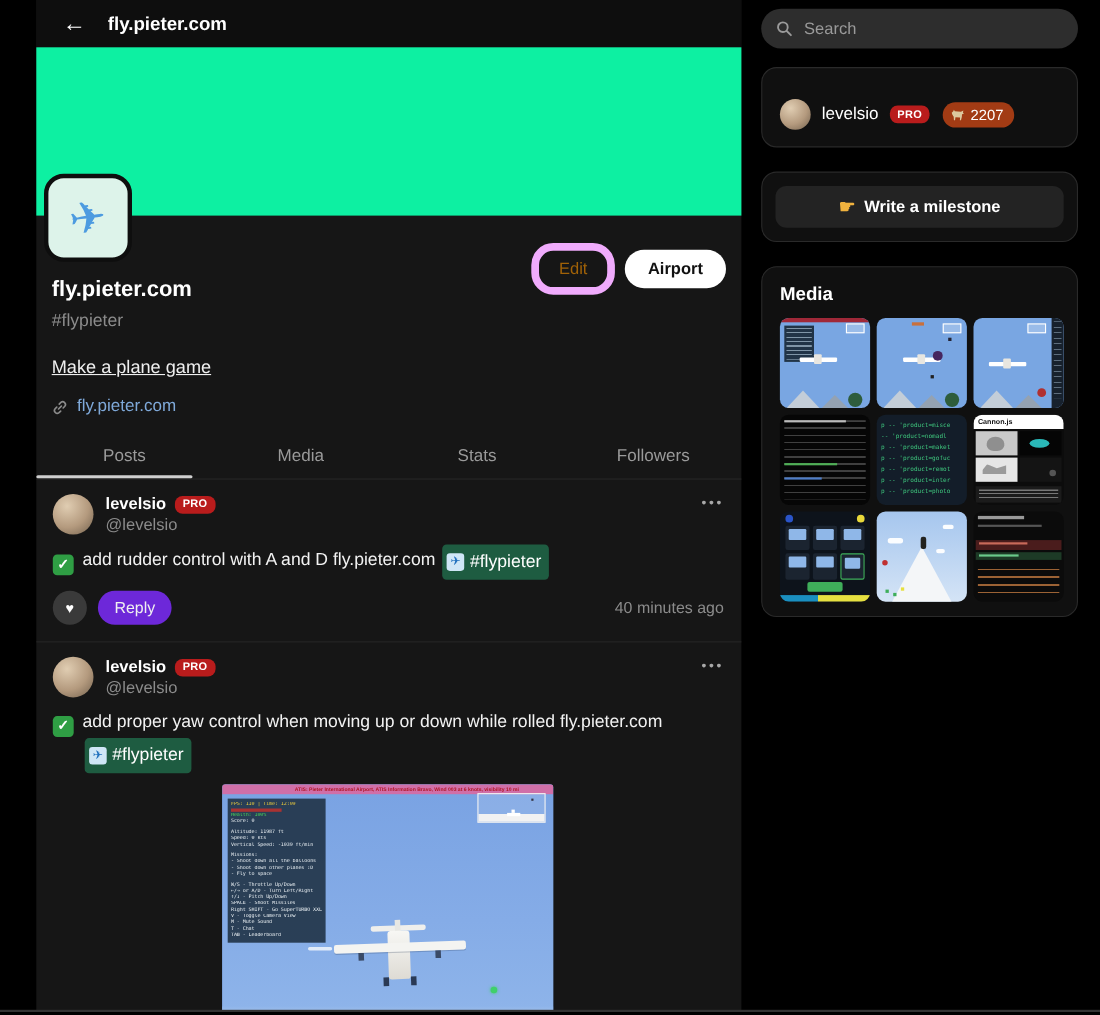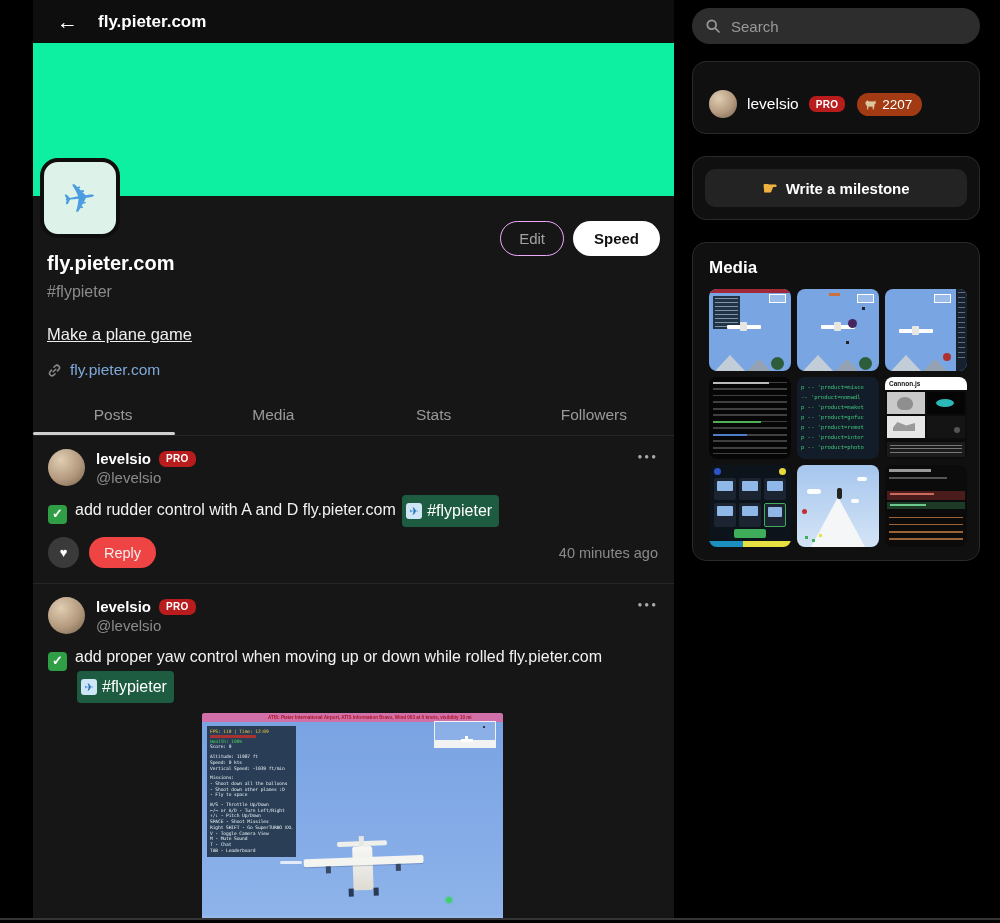--- a/index.html
+++ b/index.html
@@ -16,21 +16,21 @@
   .top-title { color:#fff; font-size:17px; font-weight:bold; }
 
   .cover { position:absolute; left:0; top:43px; right:0; height:153px; background:#0df0a2; }
 
   .avatar-tile { position:absolute; left:7px; top:158px; width:80px; height:80px;
                  background:#ddf3ea; border:4px solid #0e0e0e; border-radius:18px;
                  display:flex; align-items:center; justify-content:center; }
   .avatar-tile .plane-glyph { font-size:40px; color:#4d9be0; transform:rotate(-8deg); }
 
   .head-buttons { position:absolute; top:221px; right:14px; display:flex; gap:9px; align-items:center; }
-  .btn-edit { padding:8px 18px; border:1px solid #f0abfc; border-radius:20px; color:#a3a3a3;
+  .btn-edit { padding:8px 18px; border:7px solid #f0abfc; border-radius:20px; color:#a16207;
               font-size:15px; background:transparent; cursor:pointer; }
   .btn-follow { padding:9px 21px; border-radius:20px; background:#fff; color:#111;
                 font-size:15px; font-weight:bold; border:none; cursor:pointer; }
 
   .p-title { position:absolute; left:14px; top:252px; color:#fff; font-size:20px; font-weight:bold; }
   .p-hashtag { position:absolute; left:14px; top:283px; color:#8b8b8b; font-size:16px; }
   .p-desc { position:absolute; left:14px; top:325px; color:#efefef; font-size:16.5px;text-decoration:underline; }
   .p-link { position:absolute; left:14px; top:361px; display:flex; align-items:center; gap:8px;
             color:#7fa9d9; font-size:15.5px; cursor:pointer; }
 
@@ -62,21 +62,21 @@
   .check-chip { display:inline-flex; width:19px; height:19px; background:#2f9e44; border-radius:4px;
                 color:#fff; font-size:13px; font-weight:bold; align-items:center; justify-content:center;
                 vertical-align:-3px; margin-right:8px; text-indent:0; }
   .tag-chip { display:inline-flex; align-items:center; gap:5px; background:#1e5c41; border-radius:4px;
               padding:2px 7px 2px 4px; color:#fff; cursor:pointer; text-indent:0; margin-left:2px; }
   .plane-chip { display:inline-flex; width:16px; height:16px; background:#cfe6f6; border-radius:3px;
                 color:#1f6fbd; font-size:11px; align-items:center; justify-content:center; }
   .post-actions { display:flex; align-items:center; gap:10px; margin:10px 0 0 0; height:31px; }
   .heart-btn { width:31px; height:31px; border-radius:50%; background:#3a3a3a; color:#fff;
                display:flex; align-items:center; justify-content:center; font-size:13px; cursor:pointer; }
-  .reply-btn { height:31px; padding:0 15px; border-radius:16px; background:#ef4444; color:#f0f0f0;
+  .reply-btn { height:31px; padding:0 15px; border-radius:16px; background:#6d28d9; color:#f0f0f0;
                font-size:14.5px; display:flex; align-items:center; cursor:pointer; }
   .timestamp { margin-left:auto; color:#8b8b8b; font-size:14.5px; }
   .post-pad { height:15px; }
 
   
   .game-shot { position:relative; margin:10px 0 0 154px; width:301px; height:217px;
                border-radius:3px; overflow:hidden; background:#7aa3e3; cursor:pointer; }
   .atis { position:absolute; left:0; top:0; right:0; height:9px; background:#d06fa8;
           color:#b01525; font-size:4.6px; font-weight:bold; line-height:9px; white-space:nowrap;
           padding-left:66px; font-family:"Liberation Sans",sans-serif; }
@@ -253,21 +253,21 @@
     </div>
 
     <div class="cover"></div>
 
     <div class="avatar-tile">
       <span class="plane-glyph">✈</span>
     </div>
 
     <div class="head-buttons">
       <button class="btn-edit">Edit</button>
-      <button class="btn-follow">Speed</button>
+      <button class="btn-follow">Airport</button>
     </div>
 
     <div class="p-title">fly.pieter.com</div>
     <div class="p-hashtag">#flypieter</div>
     <div class="p-desc">Make a plane game</div>
 
     <div class="p-link">
       <svg viewBox="0 0 16 16" width="15" height="15" fill="none" stroke="#8b8b8b" stroke-width="1.6" stroke-linecap="round">
         <path d="M6.6 9.4 L9.4 6.6"></path>
         <path d="M7.3 4.6 L8.9 3 a2.7 2.7 0 0 1 3.8 3.8 L11.1 8.4"></path>

